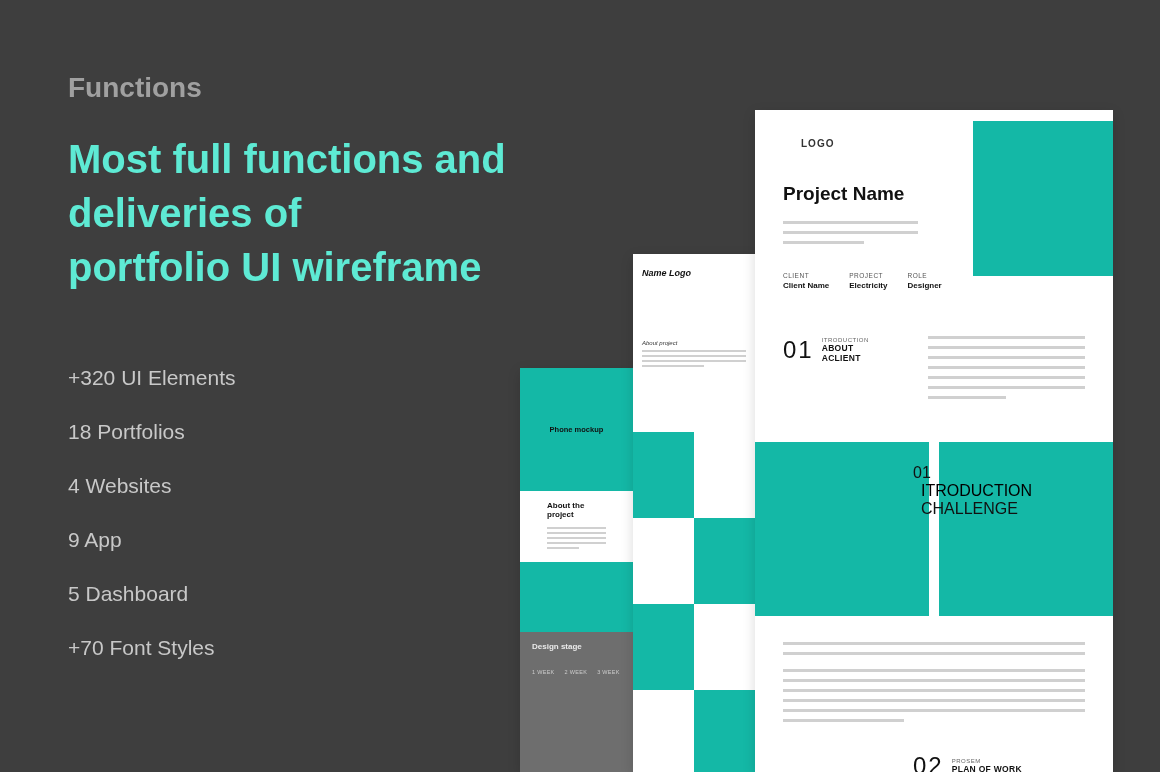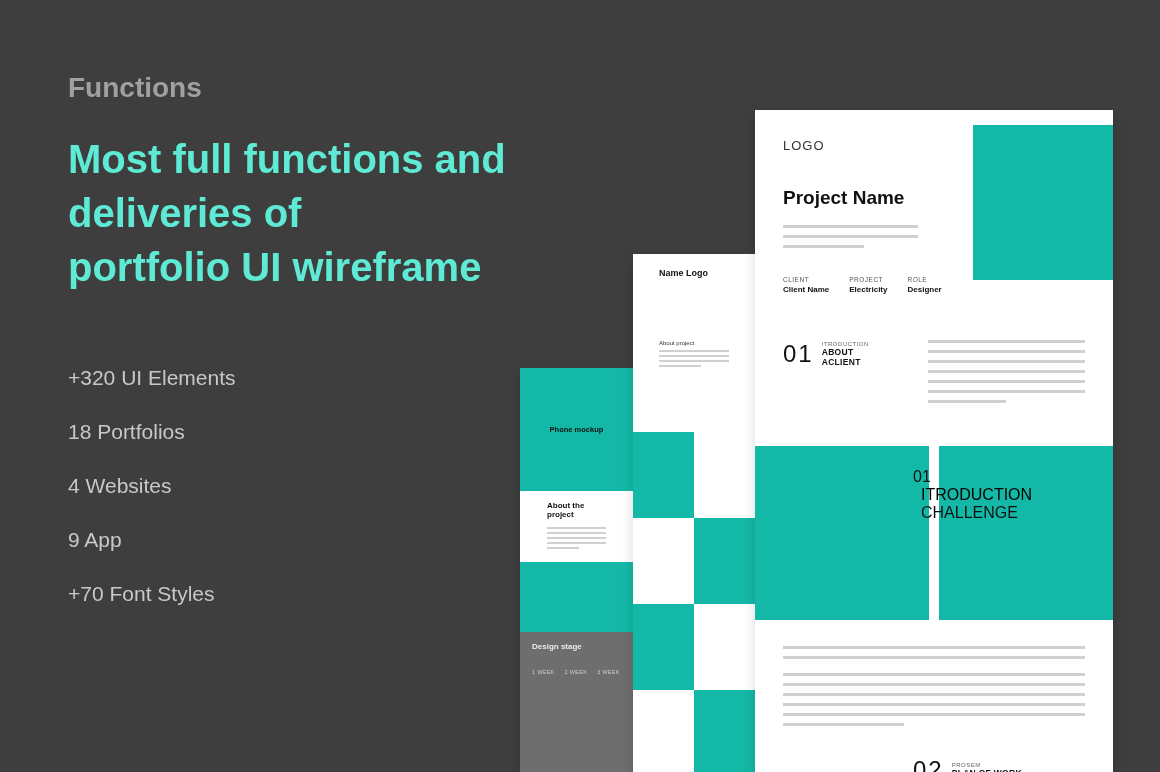--- a/index.html
+++ b/index.html
@@ -55,32 +55,32 @@
     .card-c .lines { margin-top: 8px; }
     .card-c .lines .line { height: 2px; margin-bottom: 3px; }
     .card-c .imgblock { width: 100%; height: 70px; }
     .card-c .stage { padding: 10px 12px; height: 200px; }
     .card-c .stage .h { color: #eaeaea; }
     .card-c .stage .cols { display:flex; gap:10px; margin-top:18px; }
     .card-c .stage .cols span { font-size:5.5px; color:#ccc; letter-spacing:0.3px; }
 
     
     .card-b { left: 633px; top: 254px; width: 122px; height: 518px; }
-    .card-b .pad { padding: 14px 26px 8px; }
+    .card-b .pad { padding: 14px 9px 8px; font-style: italic; }
     .card-b .logo { font-size: 9px; font-weight: 700; }
     .card-b .sub { font-size: 6px; margin-top: 62px; color:#333; }
     .card-b .lines { margin-top: 4px; }
     .card-b .lines .line { height: 2px; margin-bottom: 3px; }
     .card-b .grid { display:grid; grid-template-columns: 1fr 1fr; grid-auto-rows: 86px; gap:0; }
     .card-b .grid .grayblock { width:100%; height:100%; }
 
     
     .card-a { left: 755px; top: 110px; width: 358px; height: 662px; }
     .card-a .pad { padding: 28px; }
-    .card-a .logo { font-size: 13px; font-weight: 400; letter-spacing: 1px; color:#333; }
+    .card-a .logo { font-size: 10px; font-weight: 700; letter-spacing: 1px; color:#333;margin-left:18px; }
     .card-a .hero { display:flex; gap: 28px; margin-top: 34px; }
     .card-a .hero-left { flex:1; }
     .card-a .hero-right { width: 140px; height: 155px; margin-right:-28px; margin-top:-62px; }
     .card-a .proj { font-size: 19px; font-weight: 700; }
     .card-a .proj-lines { margin-top: 16px; width: 135px; }
     .card-a .proj-lines .line { height: 3px; margin-bottom: 7px; }
     .card-a .proj-lines .line:nth-child(3) { width: 60%; }
     .card-a .meta { display:flex; gap: 20px; margin-top: 28px; }
     .card-a .meta .col .lab { font-size: 6.5px; letter-spacing: 0.5px; color:#555; text-transform:uppercase; }
     .card-a .meta .col .val { font-size: 8px; font-weight: 700; margin-top: 2px; }
@@ -107,20 +107,21 @@
 
 <div class="text-panel">
   <div class="eyebrow">Functions</div>
   <div class="headline" style="white-space:pre-line">Most full functions and deliveries of
 portfolio UI wireframe</div>
   <ul class="feature-list">
     <li>+320 UI Elements</li>
     <li>18 Portfolios</li>
     <li>4 Websites</li>
     <li>9 App</li>
+    <li>5 Dashboard</li>
     <li>+70 Font Styles</li>
   </ul>
 </div>
 
 <div class="wf card-c">
   <div class="mock grayblock">
     <span class="wf-label">Phone mockup</span>
   </div>
   <div class="pad">
     <div class="h wf-label">About the project</div>

